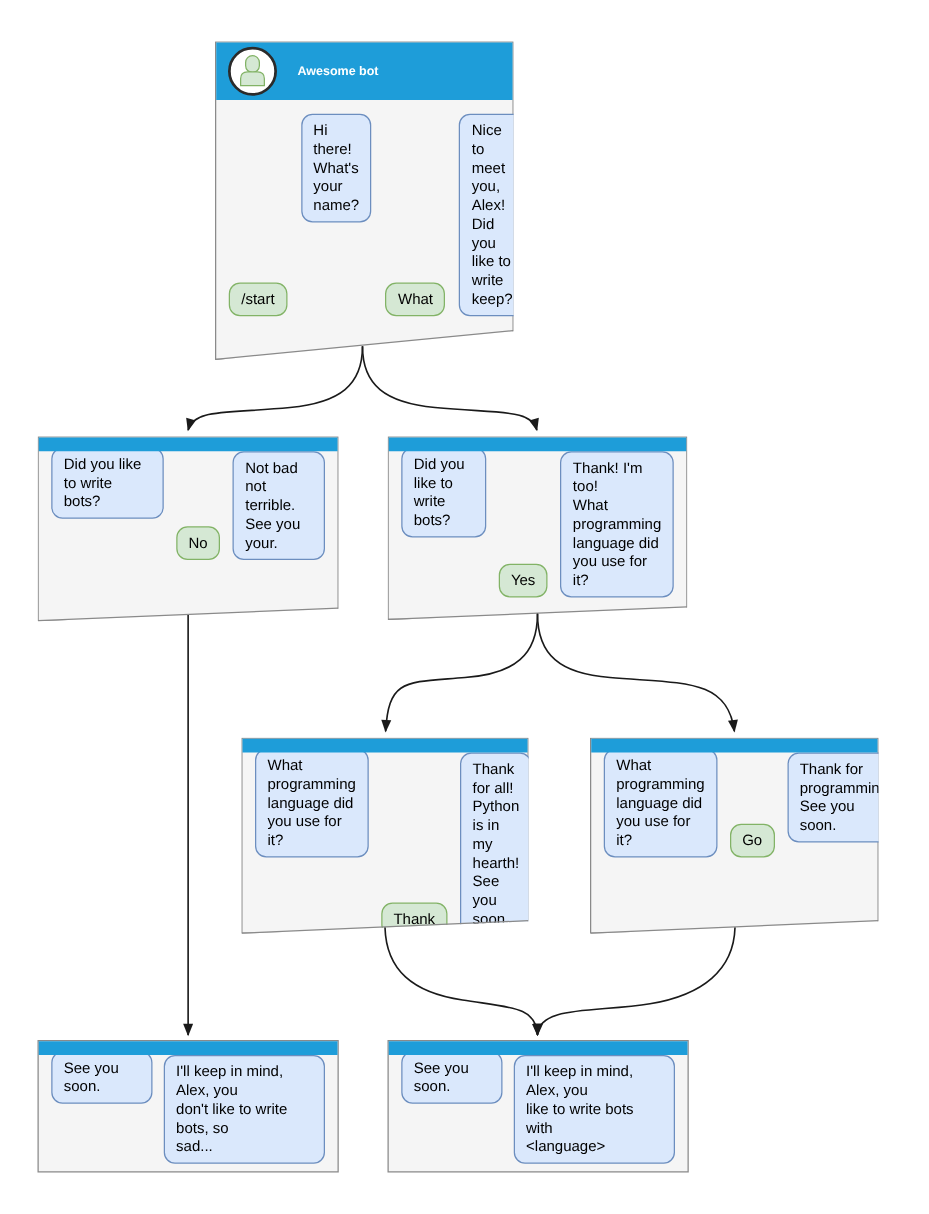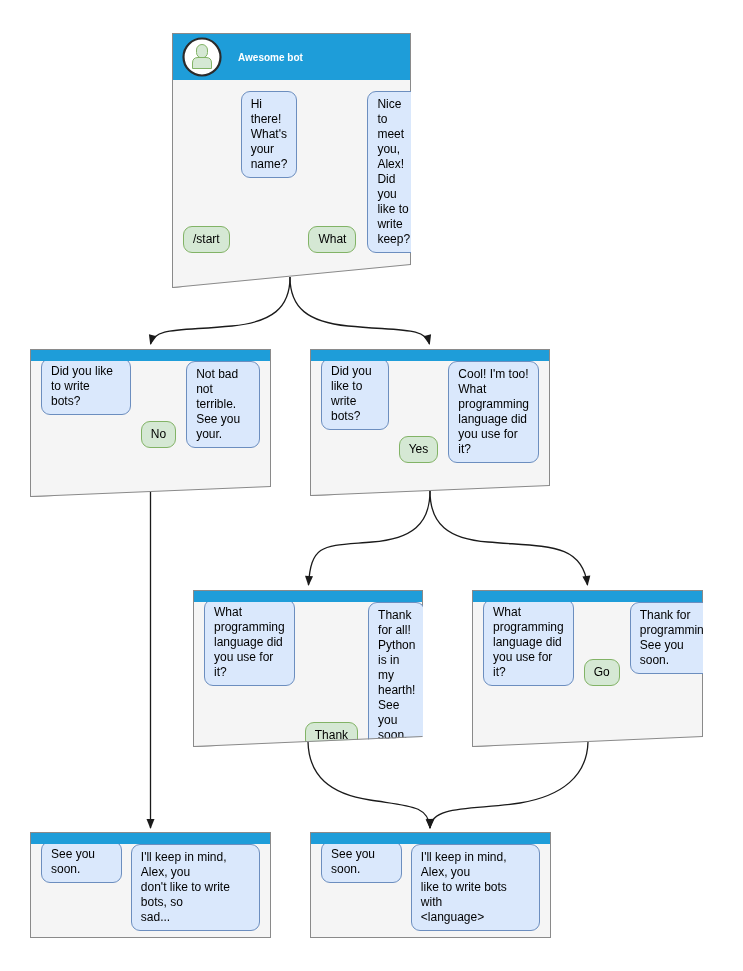--- a/index.html
+++ b/index.html
@@ -88,21 +88,21 @@
       <div class="bubble bot">Not bad not terrible.
 See you your.</div>
     </div>
   </div>
 
   <div class="window win-yes">
     <div class="bar"></div>
     <div class="body">
       <div class="bubble bot">Did you like to write bots?</div>
       <div class="bubble user">Yes</div>
-      <div class="bubble bot">Cool! I'm too!
+      <div class="bubble bot">Thank! I'm too!
 What programming
 language did you use for it?</div>
     </div>
   </div>
 
   <div class="window win-python">
     <div class="bar"></div>
     <div class="body">
       <div class="bubble bot">What programming
 language did you use for it?</div>

